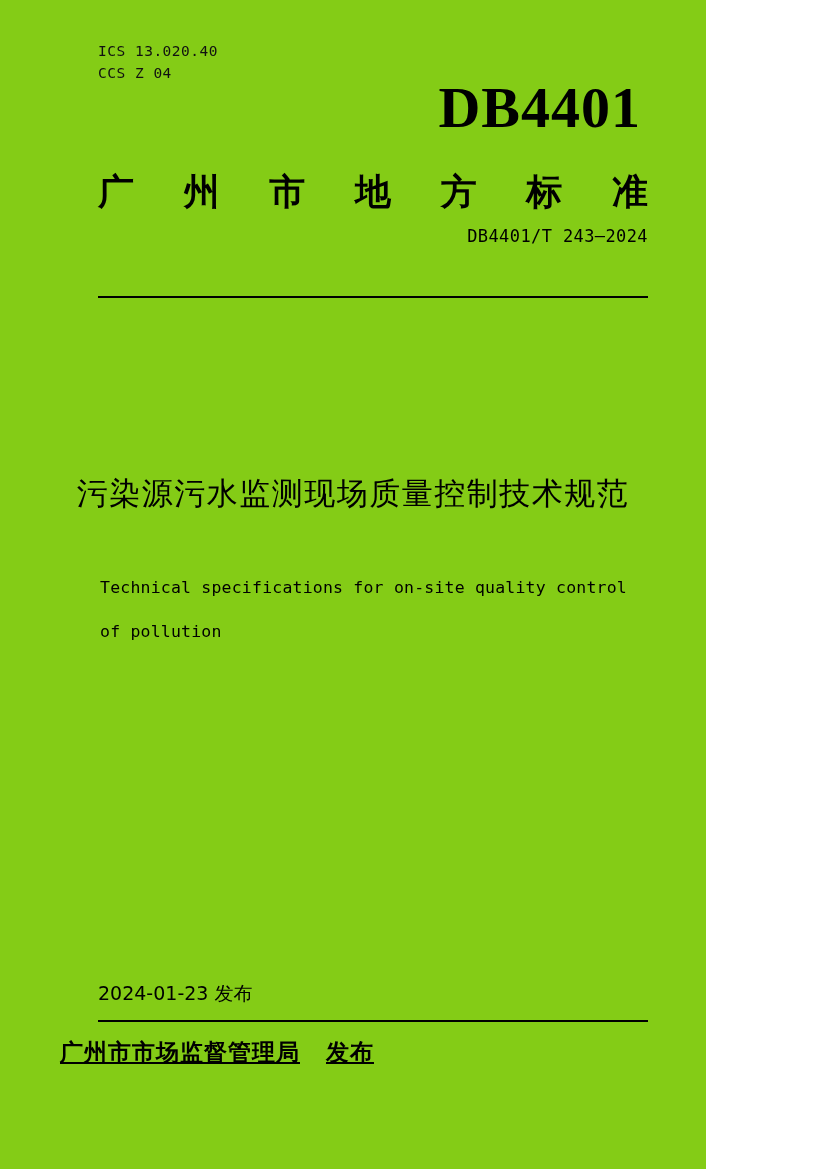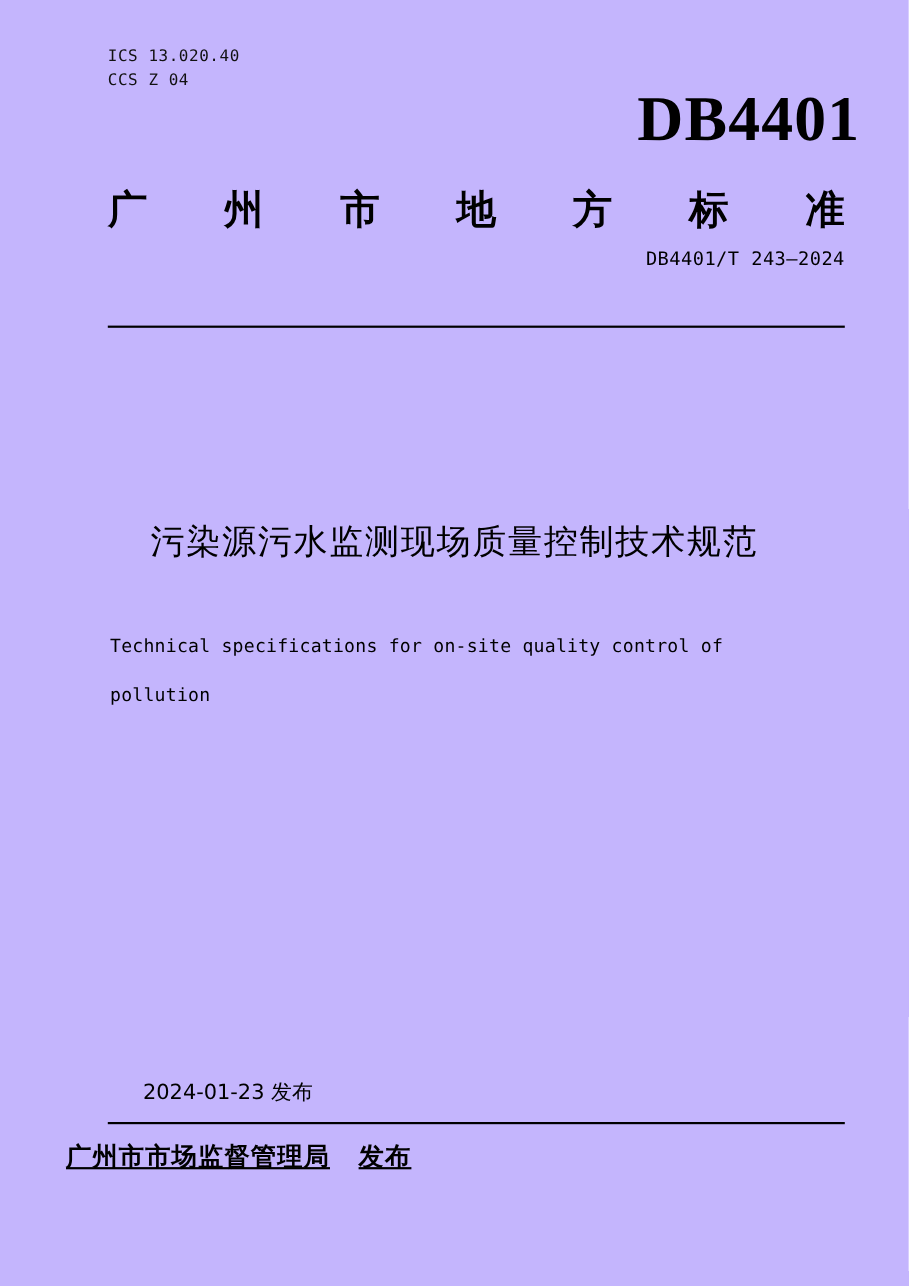--- a/index.html
+++ b/index.html
@@ -11,41 +11,41 @@
     width: 826px;
     height: 1169px;
     position: relative;
     font-family: "Liberation Sans", sans-serif;
     color: #000000;
     overflow: hidden;
   }
   .page {
     position: absolute;
     left: 0; top: 0;
-    width: 826px;
+    width: 706px;
     height: 1169px;
-    background: #c4b5fd;
+    background: #84cc16;
   }
 
   
   .ics-block {
     position: absolute;
     left: 98px;
     top: 40px;
     font-family: "DejaVu Sans Mono", monospace;
     font-size: 14.5px;
     line-height: 22px;
     letter-spacing: 0.5px;
     color: #111;
   }
 
   
   .db-number {
     position: absolute;
-    right: 44px;
+    right: 65px;
     top: 78px;
     font-family: "Liberation Serif", serif;
     font-weight: bold;
     font-size: 58px;
     letter-spacing: 1px;
     line-height: 60px;
     color: #000;
   }
 
   
@@ -124,21 +124,20 @@
     position: absolute;
     left: 98px;
     right: 58px;
     top: 980px;
     display: flex;
     justify-content: space-between;
     font-family: "DejaVu Sans", sans-serif;
     font-size: 19px;
     line-height: 26px;
     color: #000;
-    margin-left: 32px;
   }
 
   
   .rule-bottom {
     position: absolute;
     left: 98px;
     right: 58px;
     top: 1020px;
     height: 2px;
     background: #000;

